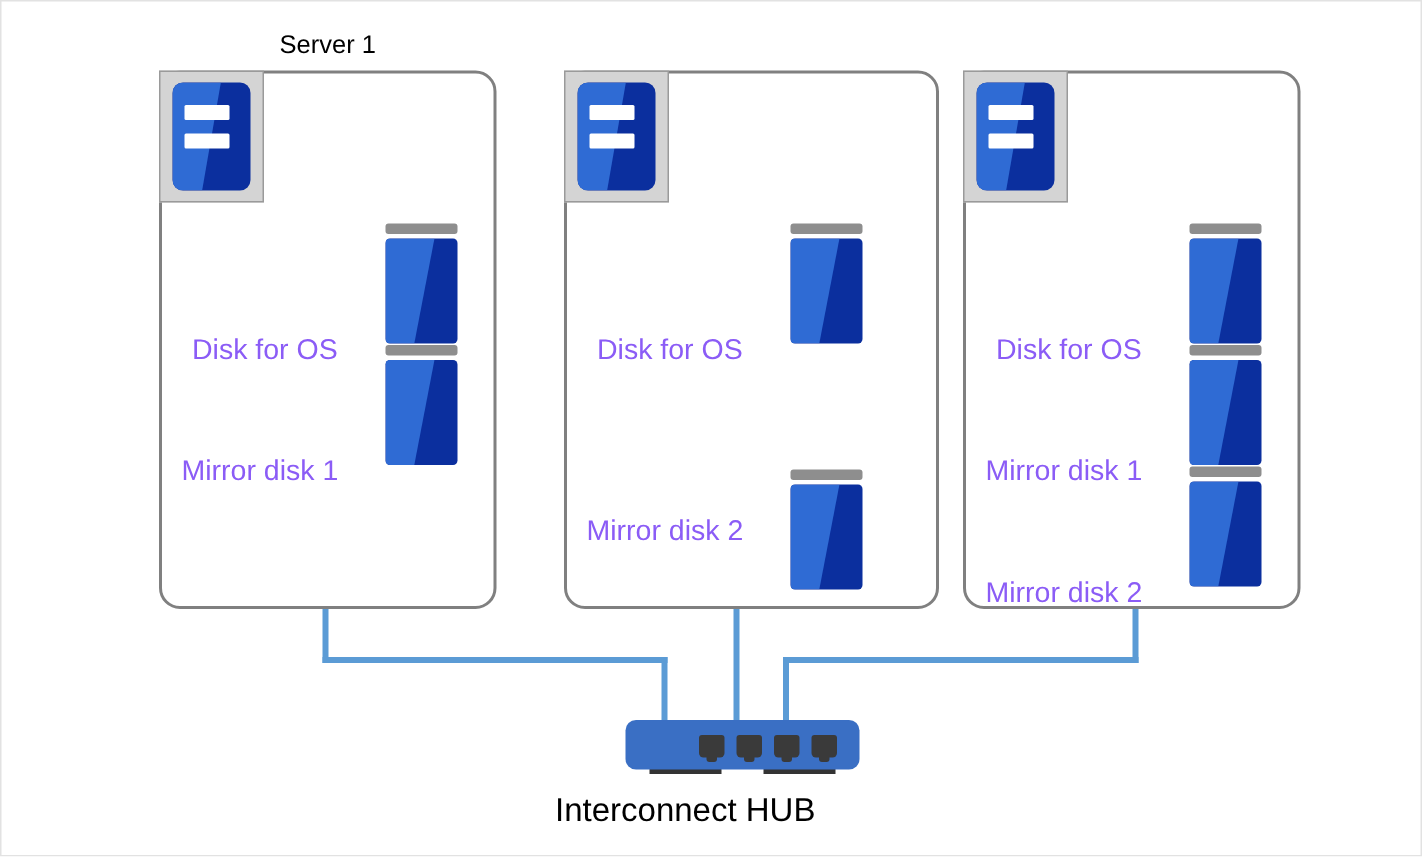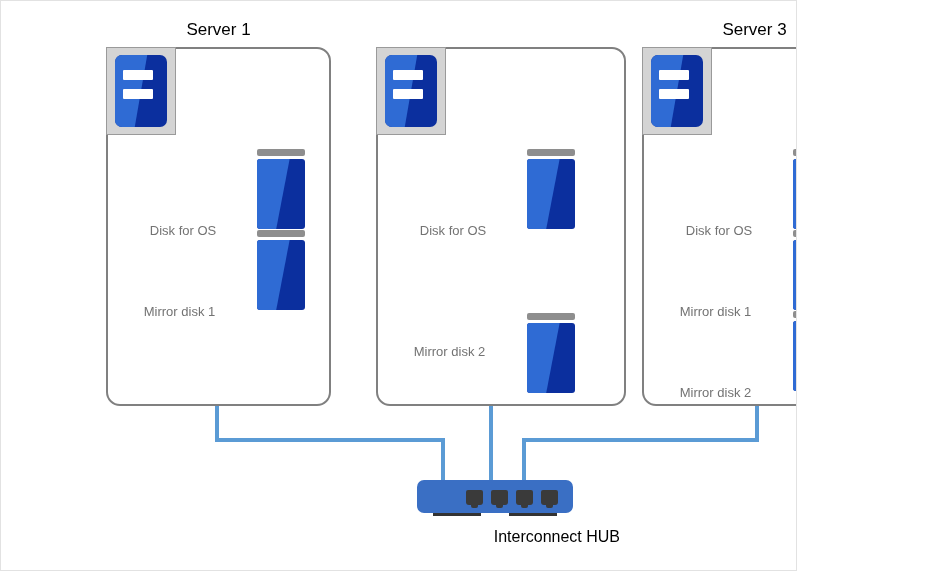--- a/index.html
+++ b/index.html
@@ -6,21 +6,21 @@
 
   html, body {
     width: 948px;
     height: 571px;
     background: #ffffff;
     font-family: "Liberation Sans", sans-serif;
   }
 
   #canvas {
     position: relative;
-    width: 797px;
+    width: 948px;
     height: 571px;
     background: #ffffff;
     border: 1px solid #e2e2e2;
     overflow: hidden;
   }
 
   
   .server-title {
     position: absolute;
     font-size: 17px;
@@ -108,24 +108,24 @@
     position: absolute;
     left: 0; top: 0;
     width: 100%; height: 100%;
     background: #2f6bd4;
     clip-path: polygon(0 0, 68% 0, 40% 100%, 0 100%);
   }
 
   
   .disk-label {
     position: absolute;
-    font-size: 13px;
-    color: #737373;
+    font-size: 19px;
+    color: #8b5cf6;
     white-space: nowrap;
-    text-align: center;
+    text-align: left;
     line-height: 1;
   }
 
   
   .link {
     position: absolute;
     background: #5b9bd5;
   }
 
   
@@ -151,23 +151,23 @@
     position: absolute;
     left: 5px;
     bottom: -3px;
     width: 7px;
     height: 4px;
     background: #3a3a3a;
     border-radius: 0 0 2px 2px;
   }
   .hub-label {
     position: absolute;
-    font-size: 16px;
+    font-size: 22px;
     color: #000000;
-    text-align: right;
+    text-align: left;
     white-space: nowrap;
     line-height: 1;
   }
 </style>
 </head>
 <body>
 
 <div id="canvas">
 
   <div class="server-title" style="left:105px; top:20px; width:225px;">Server 1</div>
@@ -210,21 +210,20 @@
       <div class="disk-body"></div>
     </div>
 
     <div class="disk-label" style="left:13px; top:296px; width:117px;">Mirror disk 2</div>
     <div class="disk" style="left:149px; top:264px;">
       <div class="disk-cap"></div>
       <div class="disk-body"></div>
     </div>
   </div>
 
-  <div class="server-title" style="left:641px; top:20px; width:225px;">Server 3</div>
 
   <div class="server-box" style="left:641px; top:46px; width:225px; height:359px;">
 
     <div class="server-icon">
       <div class="server-icon-body">
         <div class="server-led one"></div>
         <div class="server-led two"></div>
       </div>
     </div>
 

